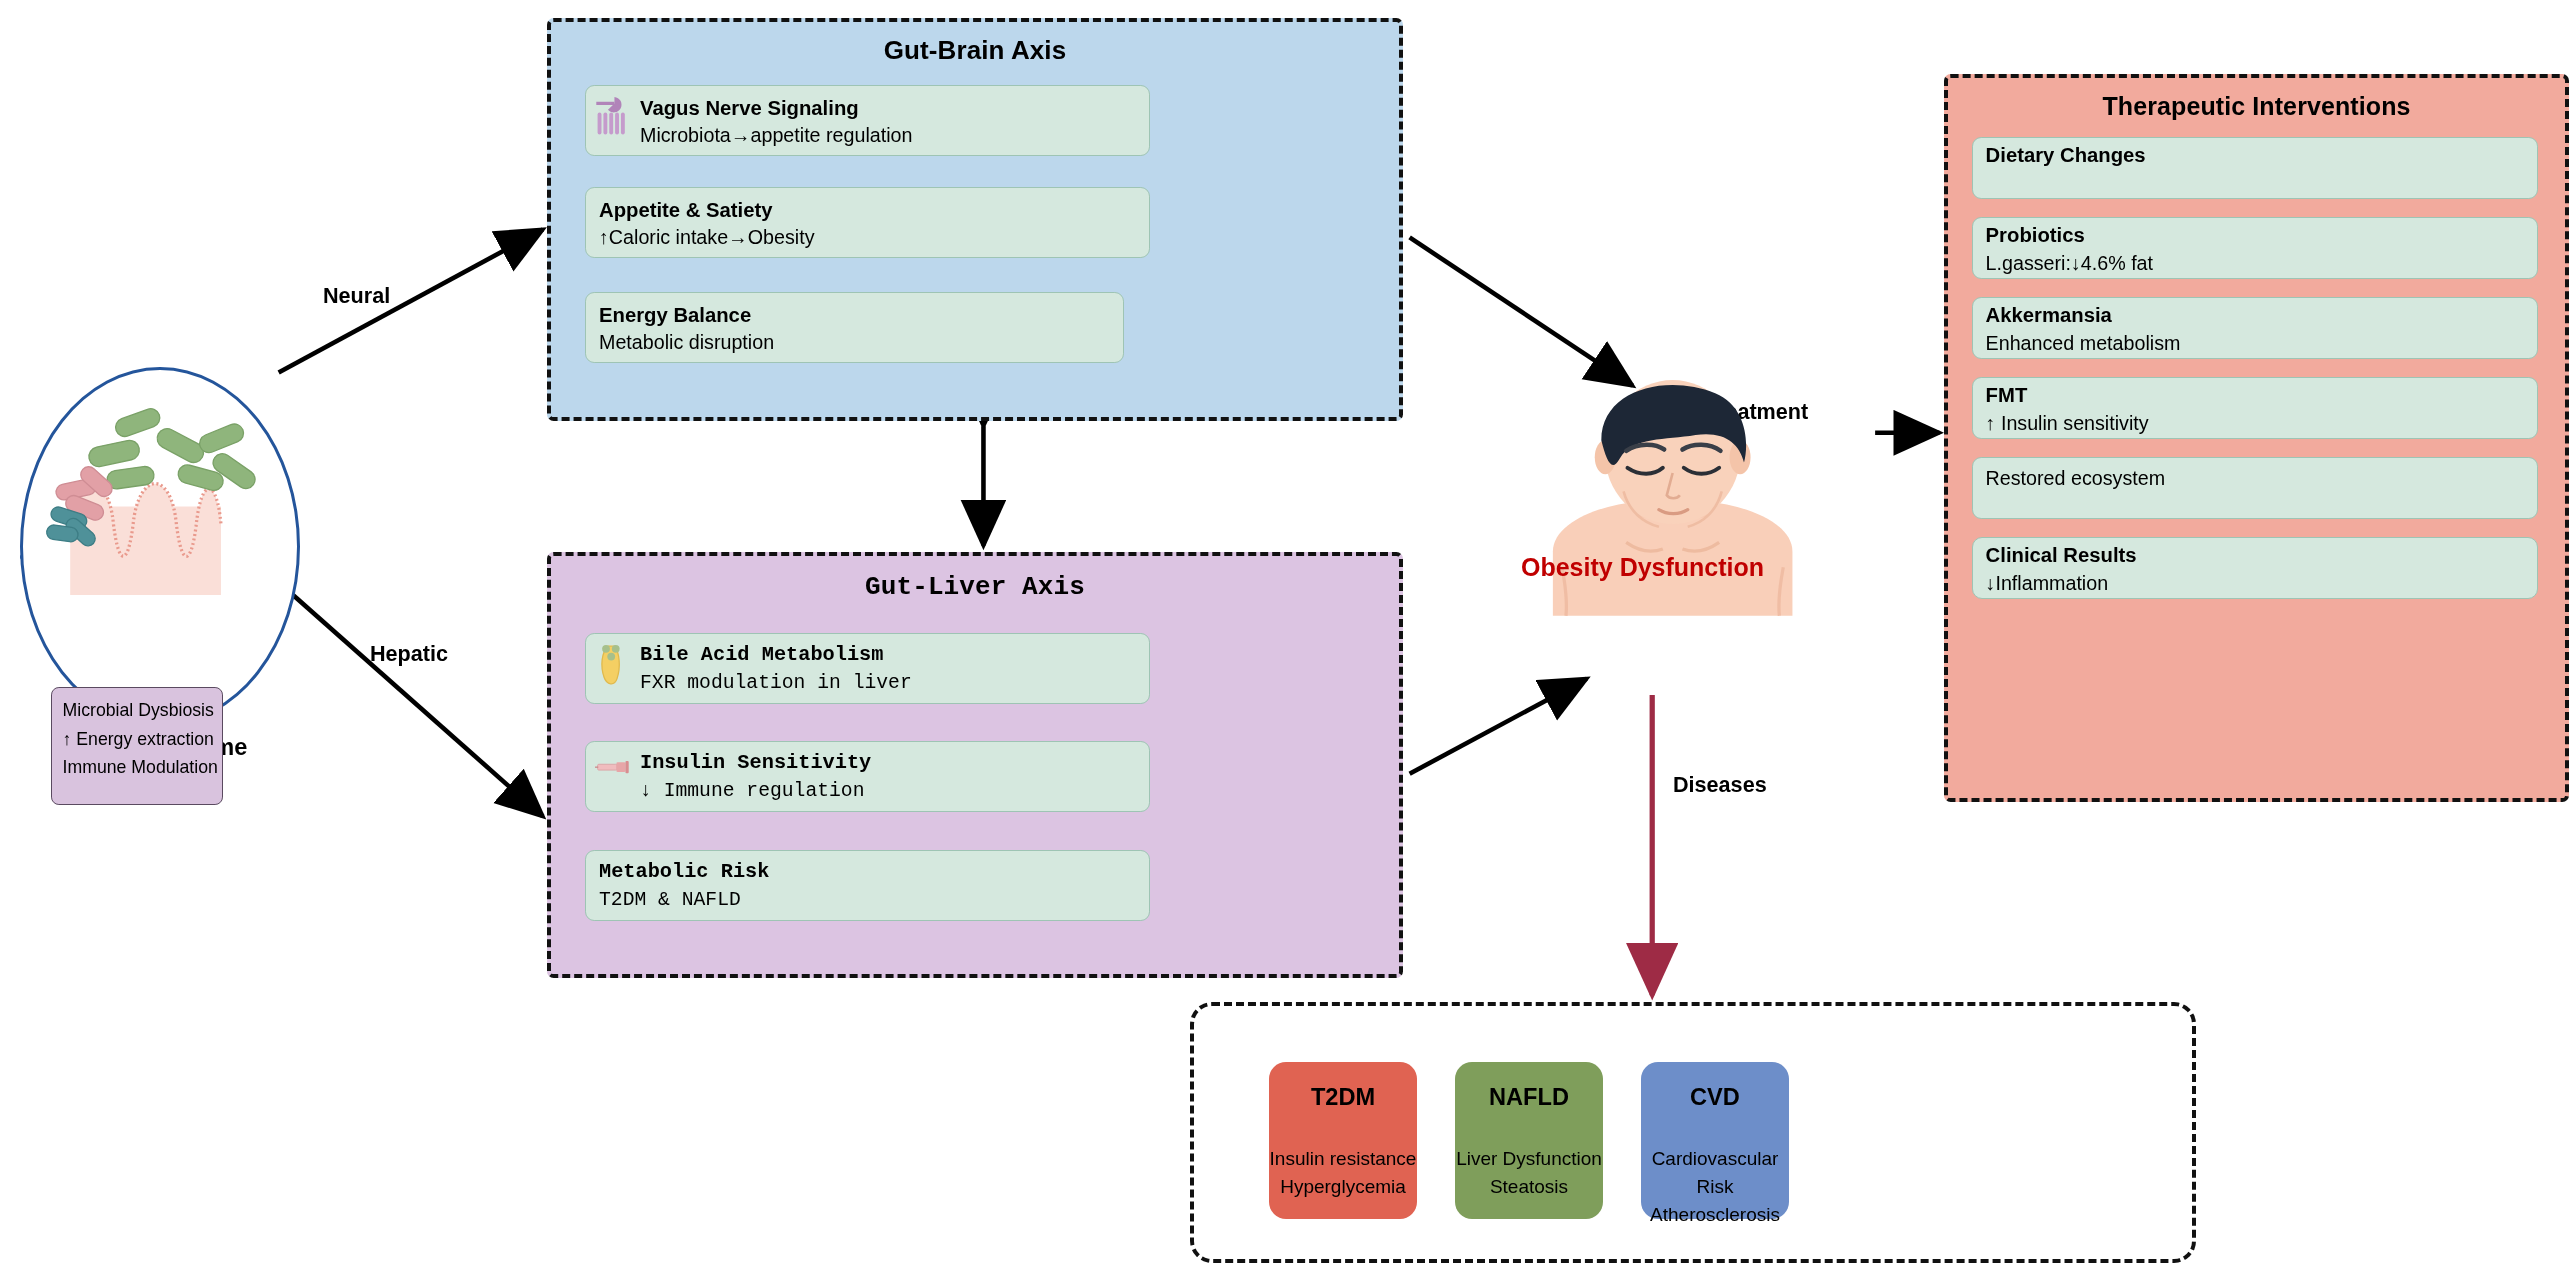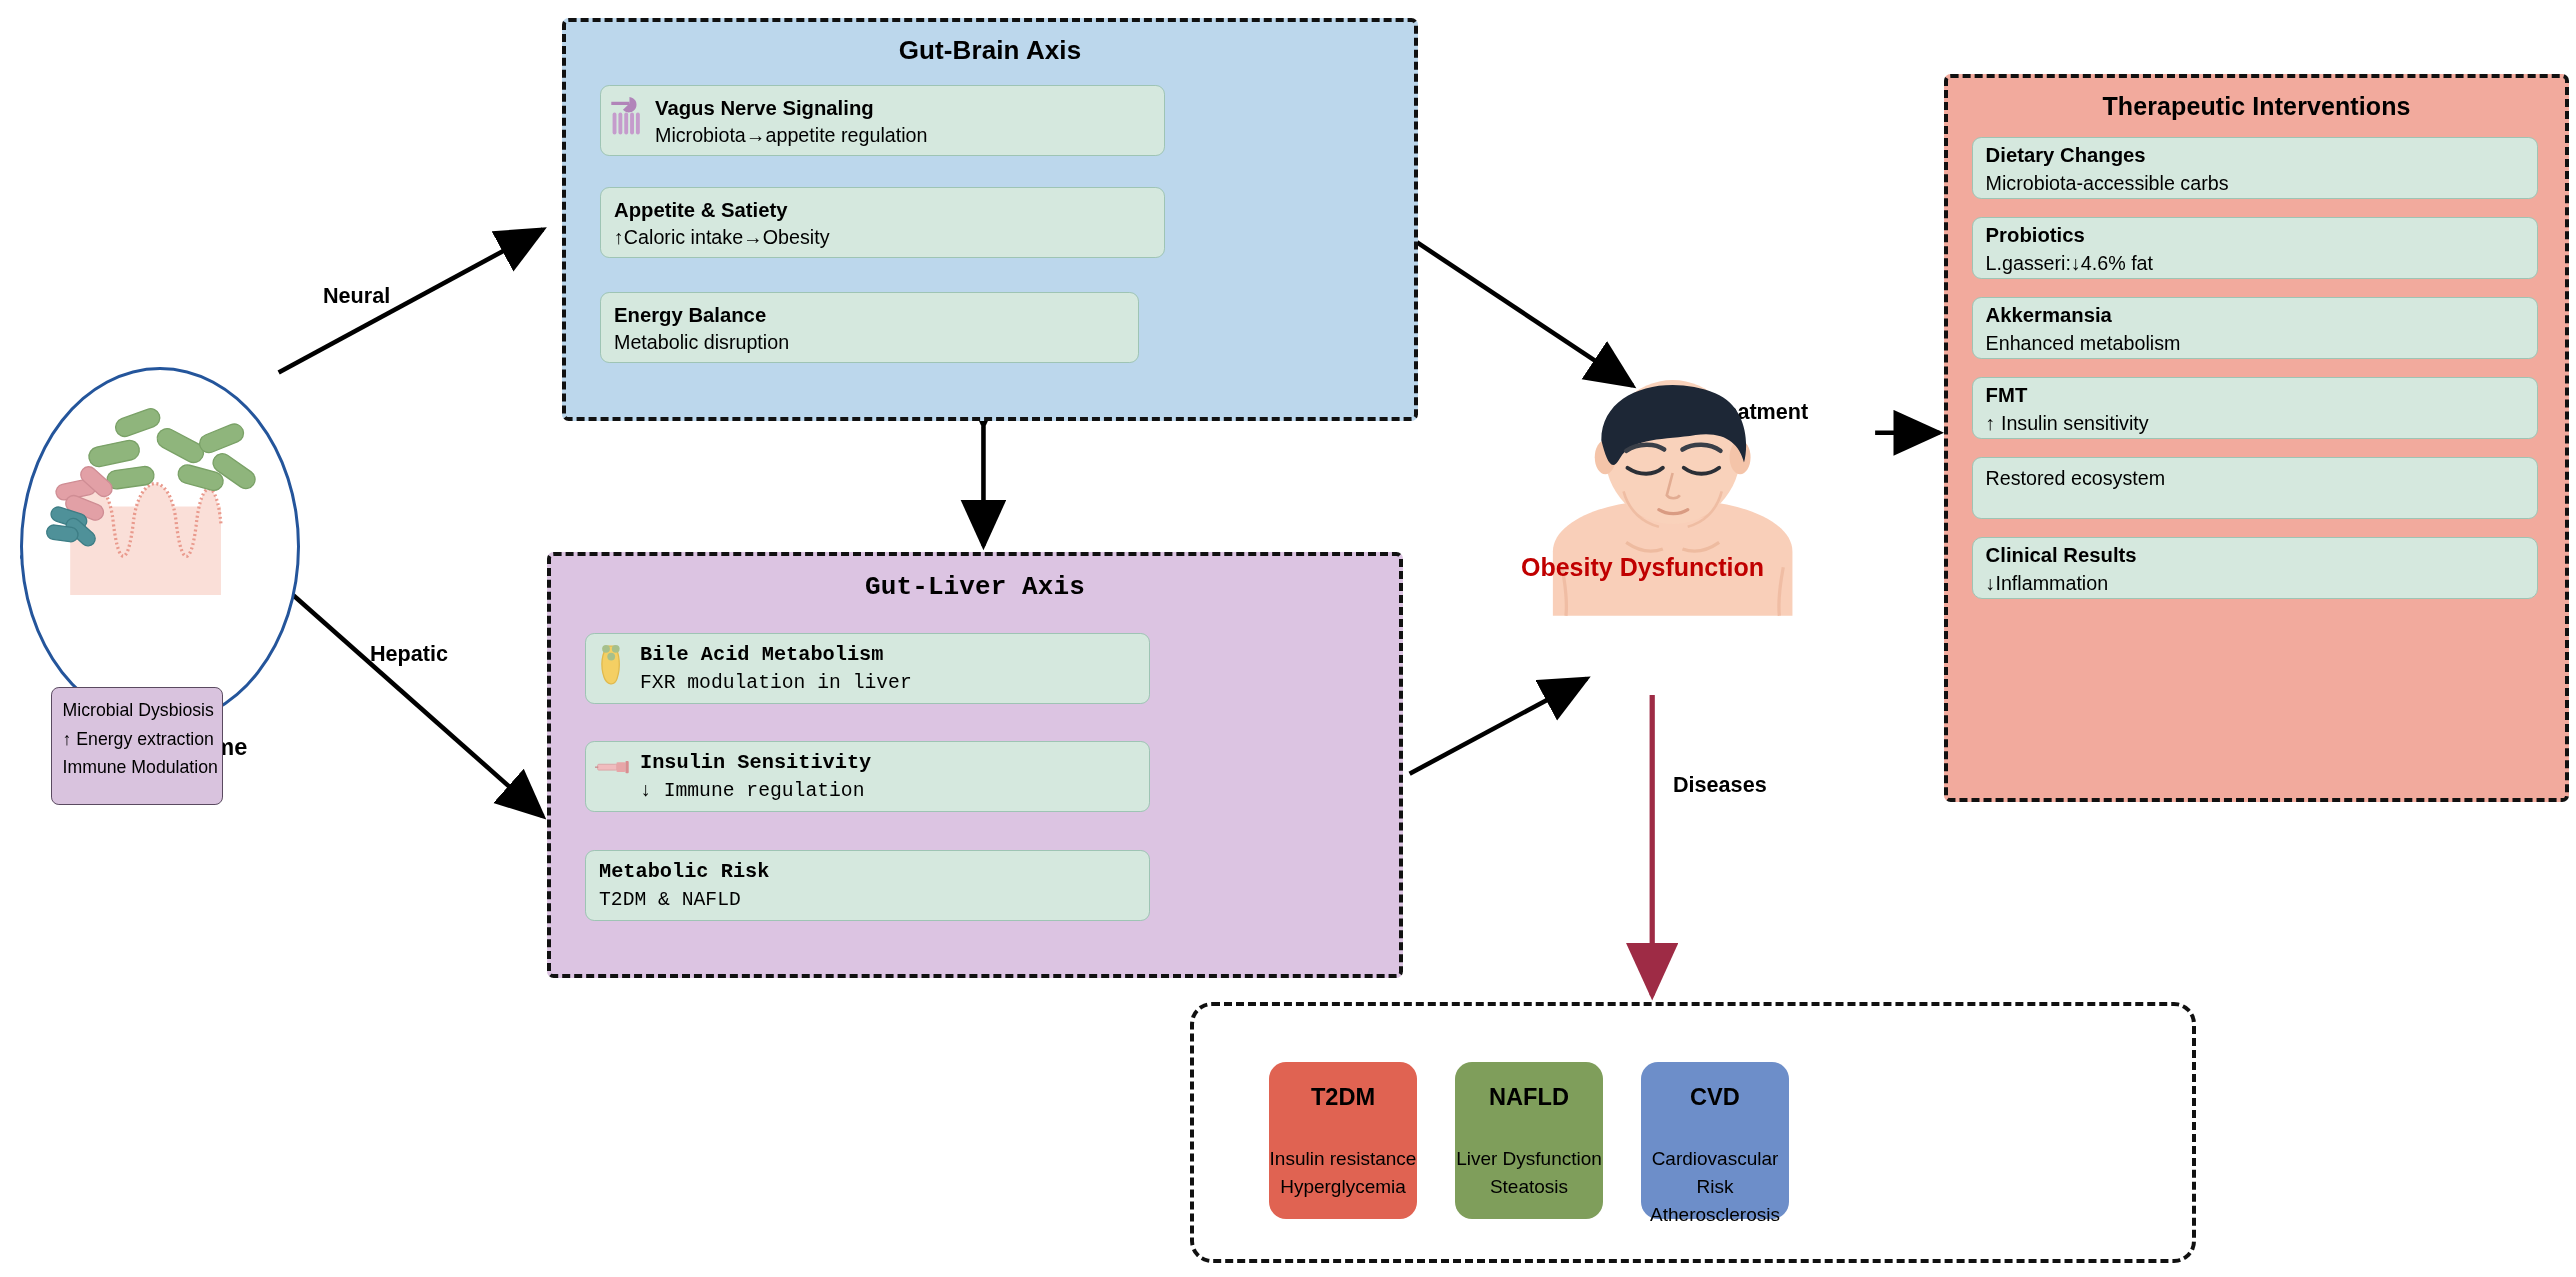--- a/index.html
+++ b/index.html
@@ -125,21 +125,21 @@
     <div>Microbial Dysbiosis</div>
     <div>↑ Energy extraction</div>
     <div>Immune Modulation</div>
   </div>
 
   <div class="edgelabel" style="left:323px;top:283px;">Neural</div>
   <div class="edgelabel" style="left:370px;top:641px;">Hepatic</div>
   <div class="edgelabel" style="left:1705px;top:399px;">Treatment</div>
   <div class="edgelabel" style="left:1673px;top:772px;">Diseases</div>
 
-  <div class="panel" style="left:562px;top:18.4px;width:856px;height:403px;background:#bcd7ec;">
+  <div class="panel" style="left:547px;top:18.4px;width:856px;height:403px;background:#bcd7ec;">
     <div class="panel-title" style="top:13px;font-size:26px;">Gut-Brain Axis</div>
 
     <div class="card has-icon" style="left:34px;top:63px;width:565px;height:71px;">
       <span class="ic">
         <svg width="35" height="46" viewBox="0 0 54 70">
           <path d="M2,14 L30,14" stroke="#b184b9" stroke-width="5" fill="none"></path>
           <path d="M30,4 a12,12 0 1,1 -10,20 L30,14 Z" fill="#b184b9"></path>
           <g fill="#c59bcc">
             <rect x="4" y="28" width="6" height="34" rx="3"></rect>
             <rect x="13" y="28" width="6" height="34" rx="3"></rect>
@@ -234,21 +234,20 @@
       <path d="M390,286 C384,318 382,340 384,360" stroke="#f0bda4" stroke-width="5" fill="none"></path>
     </svg>
   </div>
   <div class="obesity-label" style="left:1521px;top:553px;">Obesity Dysfunction</div>
 
   <div class="panel" style="left:1944px;top:74px;width:625px;height:728px;background:#f2aa9d;padding-left:28px;">
     <div class="panel-title" style="top:14.4px;font-size:25px;">Therapeutic Interventions</div>
 
     <div class="card" style="left:23.6px;top:59px;width:566px;height:62px;padding-top:5.2px;">
       <div class="ttl">Dietary Changes</div>
-      <div class="sub">Microbiota-accessible carbs</div>
     </div>
 
     <div class="card" style="left:23.6px;top:139px;width:566px;height:62px;padding-top:5.2px;">
       <div class="ttl">Probiotics</div>
       <div class="sub">L.gasseri:↓4.6% fat</div>
     </div>
 
     <div class="card" style="left:23.6px;top:219px;width:566px;height:62px;padding-top:5.2px;">
       <div class="ttl">Akkermansia</div>
       <div class="sub">Enhanced metabolism</div>

